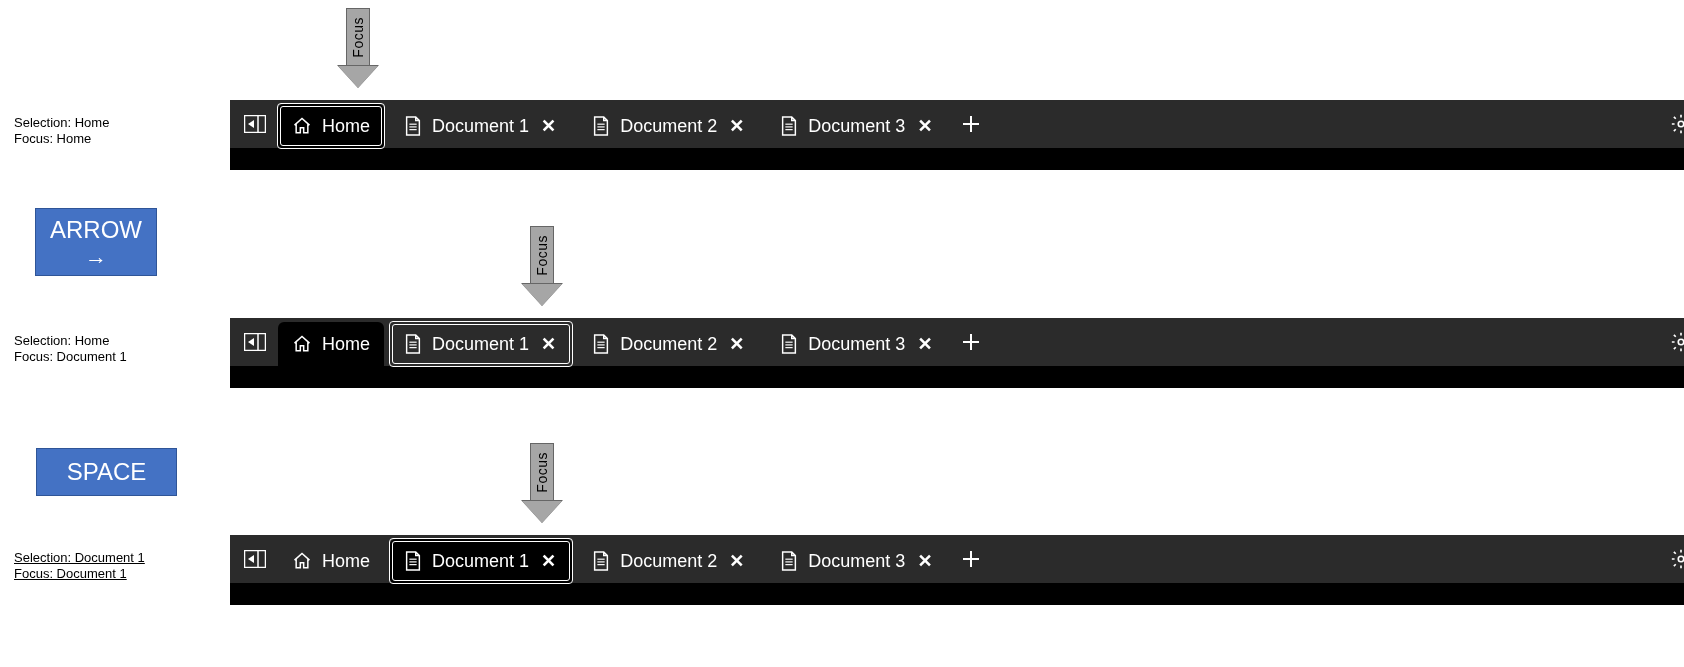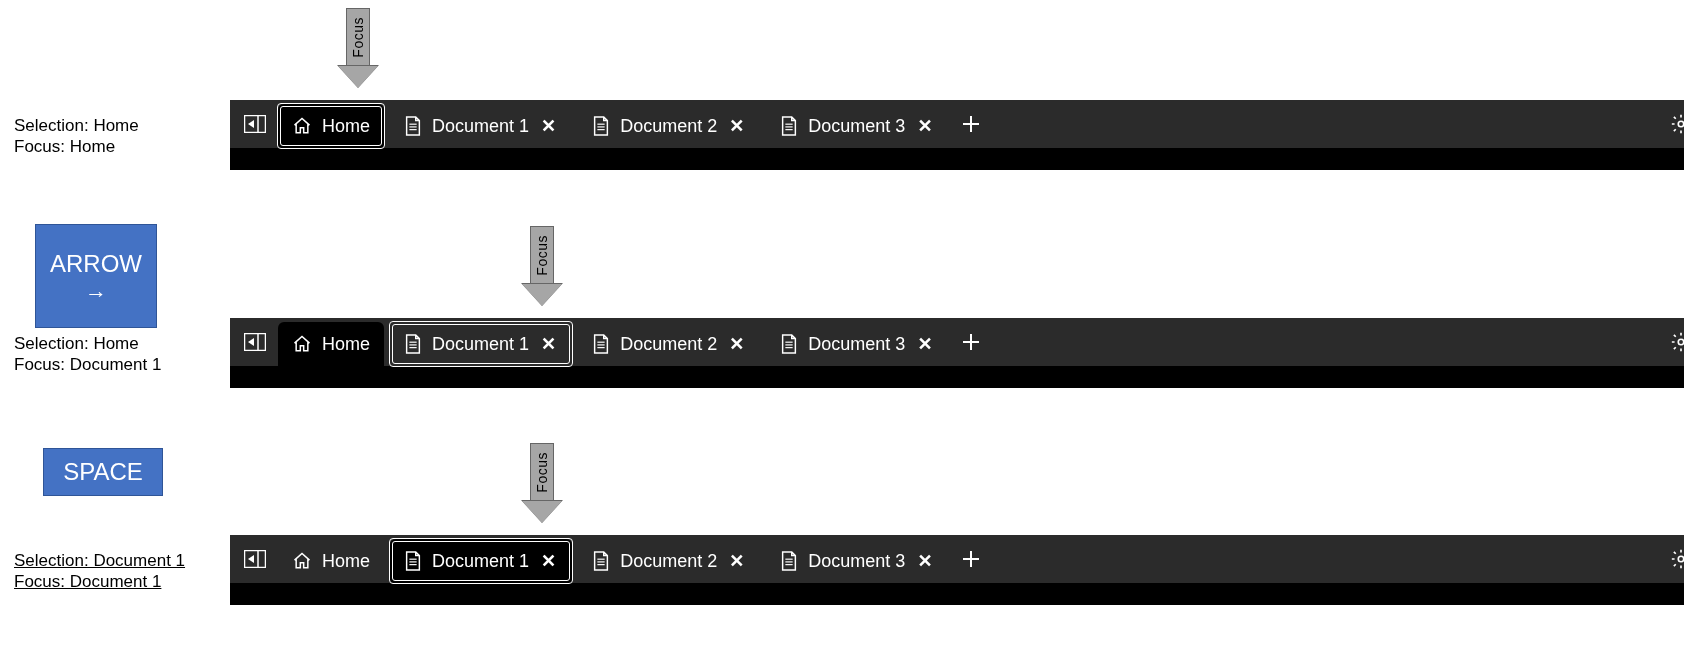--- a/index.html
+++ b/index.html
@@ -2,21 +2,21 @@
 <html><head>
 <meta charset="utf-8">
 <style>
   * { box-sizing: border-box; margin: 0; padding: 0; }
   body { font-family: "Segoe UI", Arial, sans-serif; background: #fff; width: 1684px; height: 667px; position: relative; overflow: hidden; }
 
   .row { position: absolute; left: 0; width: 1684px; }
 
   .status {
     position: absolute;
-    font-size: 17px;
+    font-size: 13px;
     color: #000;
     line-height: 1.25;
   }
 
   .keycap {
     position: absolute;
     background: #4472c4;
     color: #fff;
     font-size: 24px;
     display: flex;
@@ -226,21 +226,21 @@
         <svg width="22" height="22" viewBox="0 0 24 24">
             <circle cx="12" cy="12" r="3" fill="none" stroke="#fff" stroke-width="1.8"></circle>
             <path d="M12 2v3M12 19v3M4.2 4.2l2.1 2.1M17.7 17.7l2.1 2.1M2 12h3M19 12h3M4.2 19.8l2.1-2.1M17.7 6.3l2.1-2.1" stroke="#fff" stroke-width="1.8"></path>
           </svg>
       </div>
     </div>
     <div class="below-bar"></div>
   </div>
 </div>
 
-<div class="keycap" style="left:35px; top:224px; width:122px; height:104px;">
+<div class="keycap" style="left:35px; top:208px; width:122px; height:68px;">
   <div>ARROW</div>
   <div class="arrow">→</div>
 </div>
 
 <div class="row" style="top:218px;">
   <div class="focus-arrow" style="left:522px; top:8px;">
     <div class="shaft">
         <span>Focus</span>
       </div>
     <div class="head"></div>
@@ -320,21 +320,21 @@
         <svg width="22" height="22" viewBox="0 0 24 24">
             <circle cx="12" cy="12" r="3" fill="none" stroke="#fff" stroke-width="1.8"></circle>
             <path d="M12 2v3M12 19v3M4.2 4.2l2.1 2.1M17.7 17.7l2.1 2.1M2 12h3M19 12h3M4.2 19.8l2.1-2.1M17.7 6.3l2.1-2.1" stroke="#fff" stroke-width="1.8"></path>
           </svg>
       </div>
     </div>
     <div class="below-bar"></div>
   </div>
 </div>
 
-<div class="keycap" style="left:43px; top:448px; width:120px; height:48px;">
+<div class="keycap" style="left:36px; top:448px; width:141px; height:48px;">
   <div>SPACE</div>
 </div>
 
 <div class="row" style="top:435px;">
   <div class="focus-arrow" style="left:522px; top:8px;">
     <div class="shaft">
         <span>Focus</span>
       </div>
     <div class="head"></div>
   </div>

